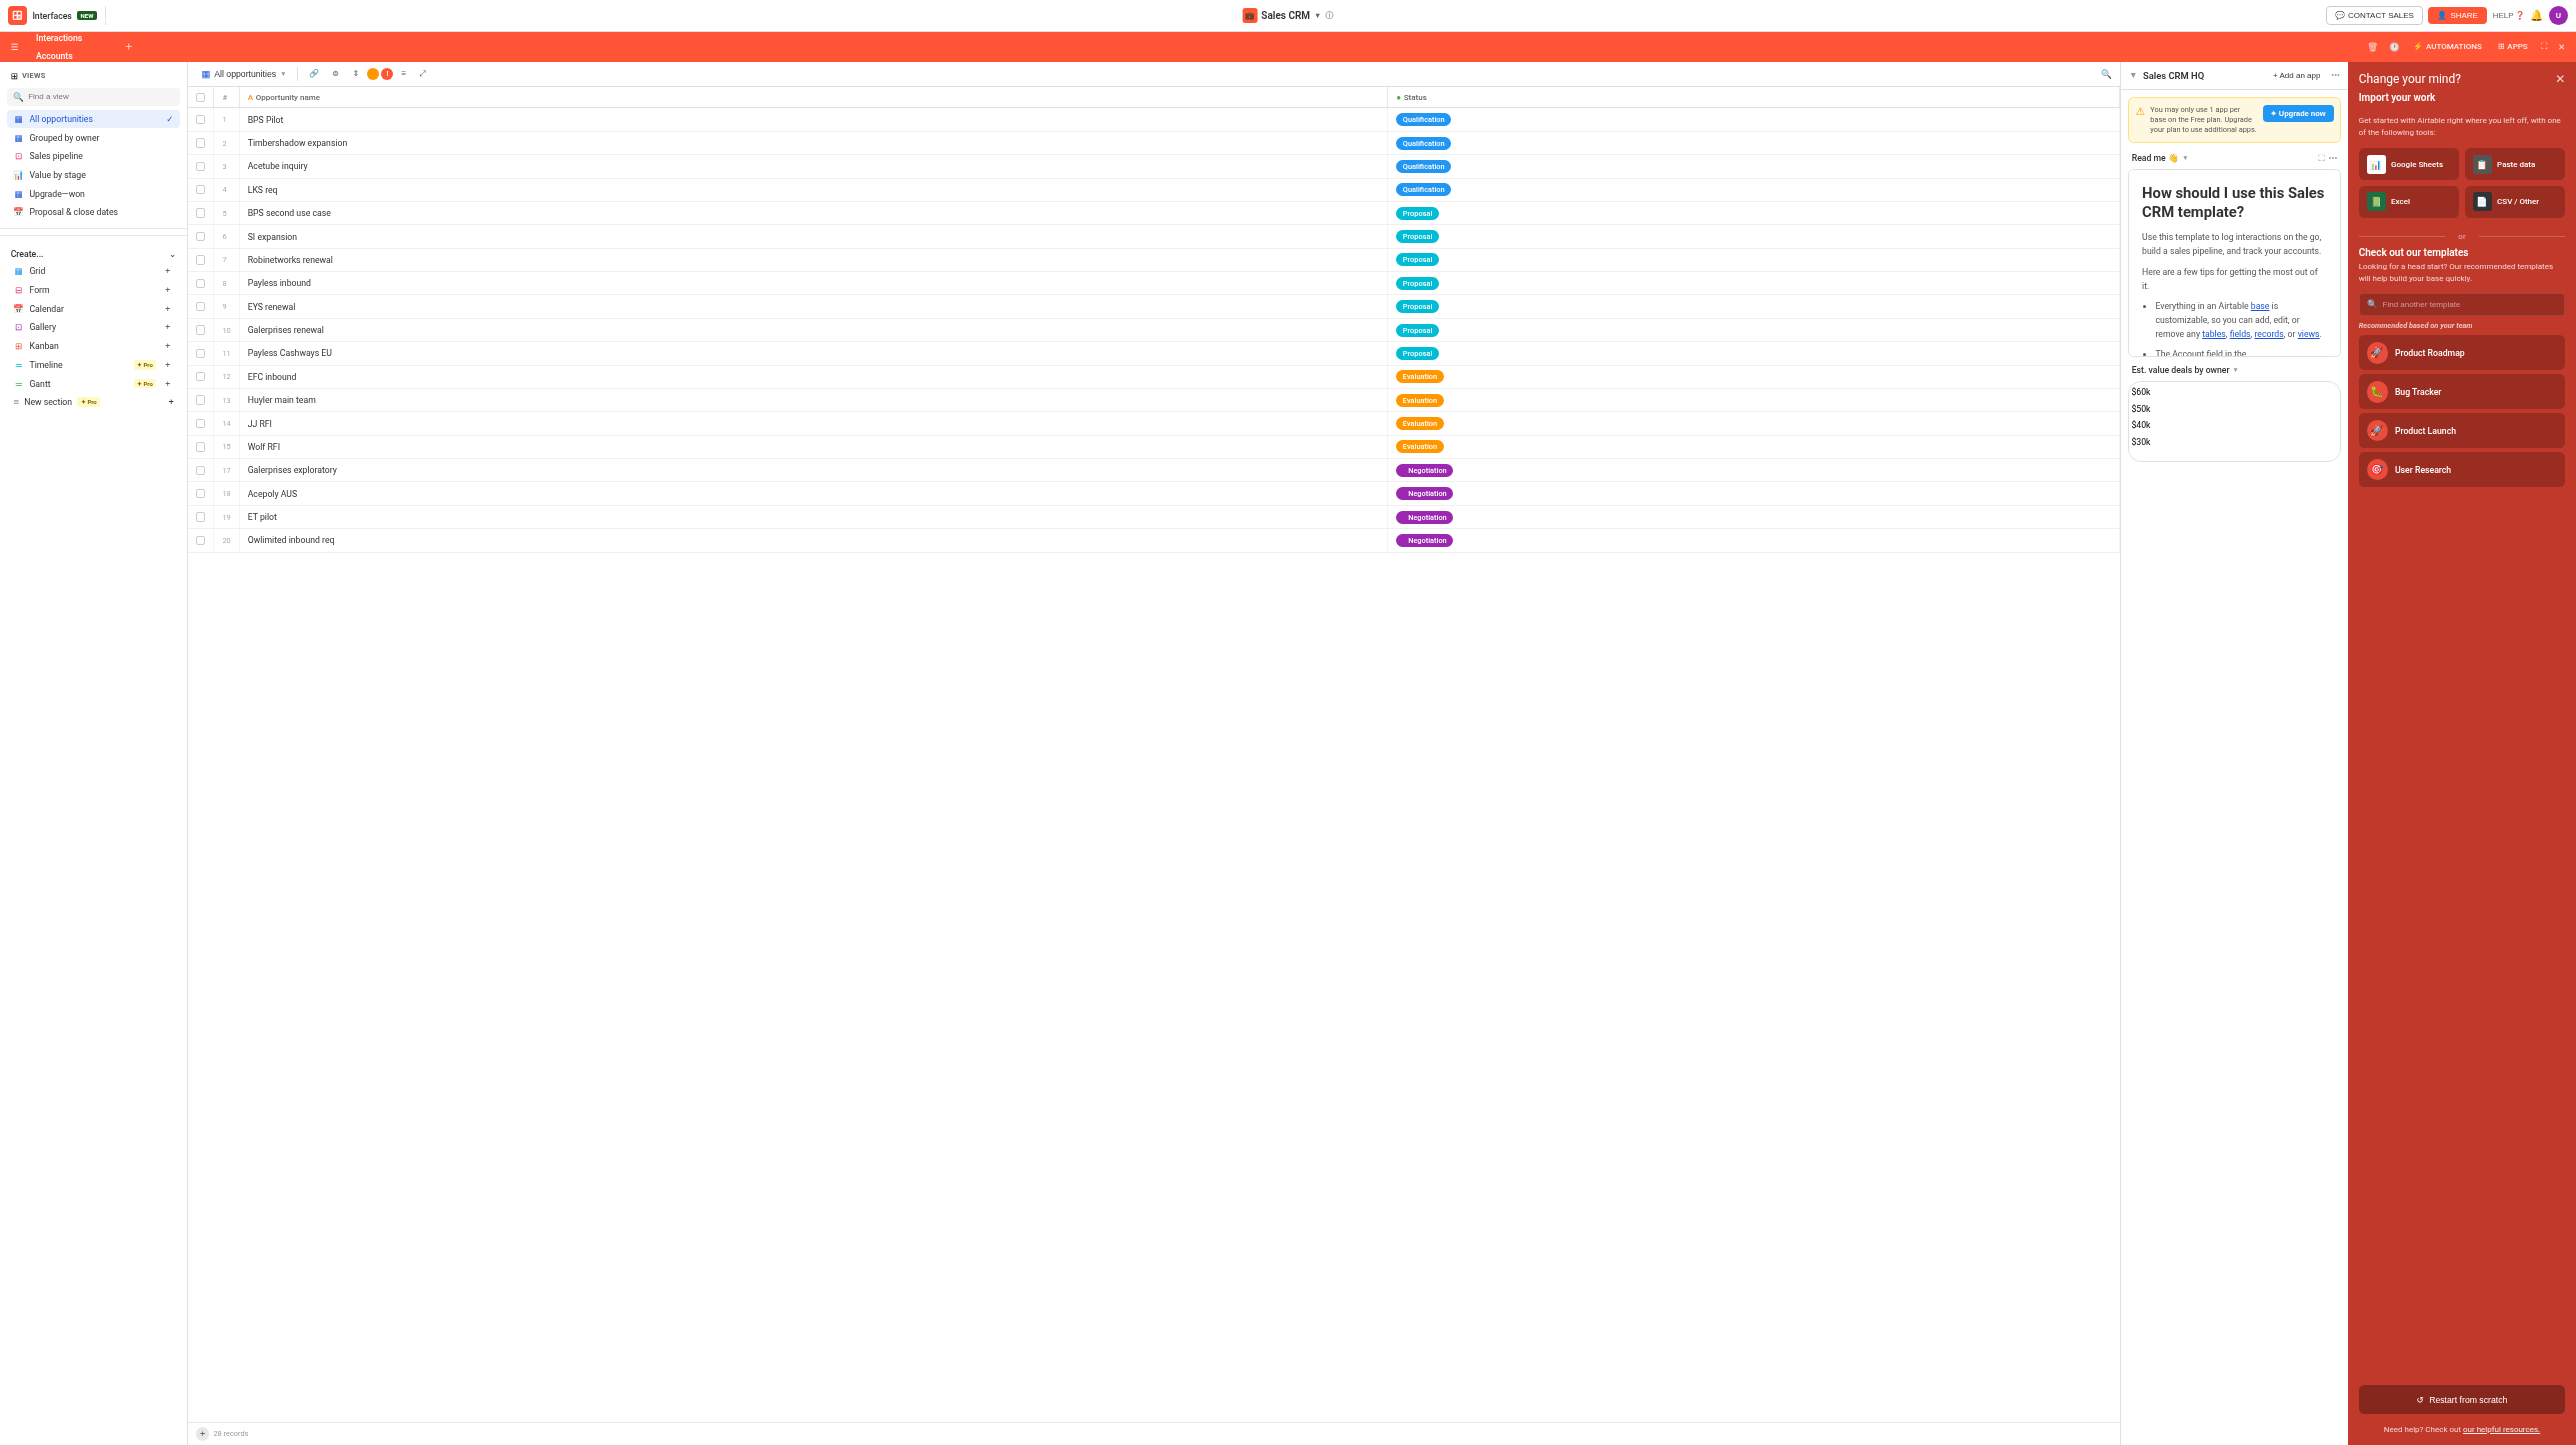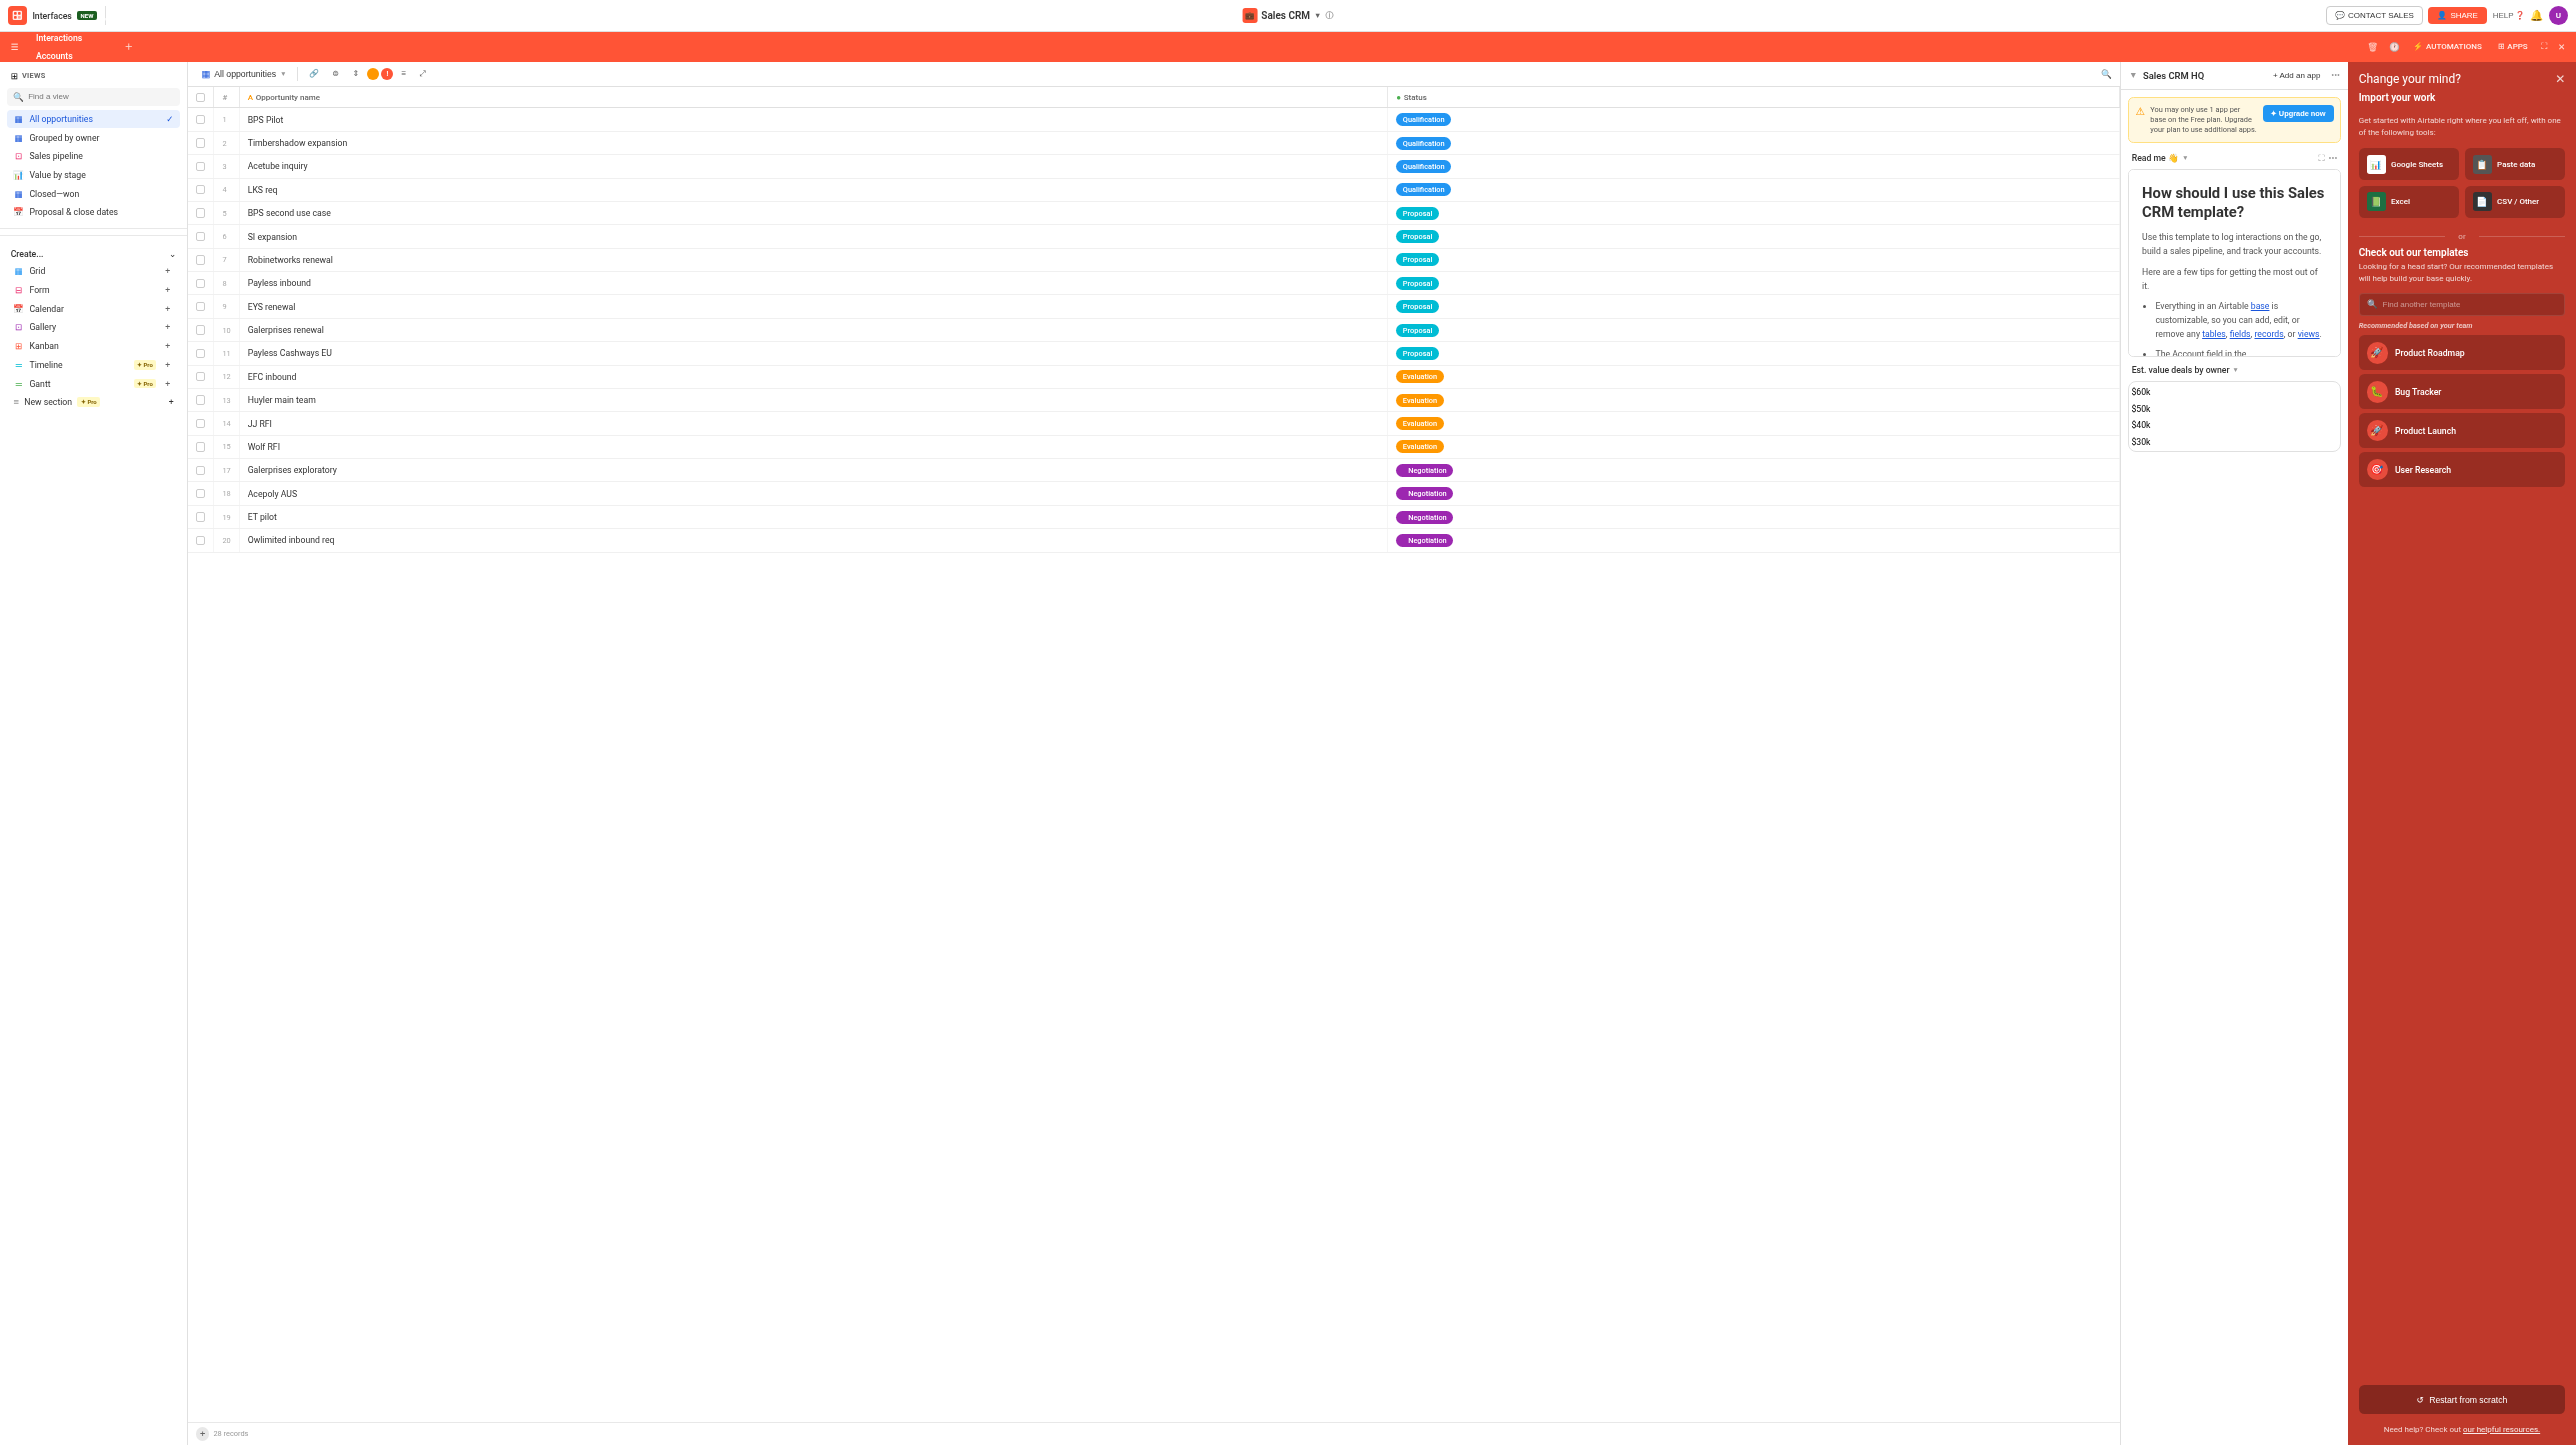--- a/index.html
+++ b/index.html
@@ -125,21 +125,21 @@
     .readme-content { background: white; border: 0.7px solid #e0e0e0; border-radius: 5.4px; padding: 13.4px; margin: 2.7px 0; max-height: 188px; overflow-y: auto; }
     .readme-heading { font-size: 14.8px; font-weight: 700; color: #333; margin-bottom: 9.4px; line-height: 1.3; }
     .readme-body { font-size: 8.7px; color: #555; line-height: 1.6; }
     .readme-body p { margin-bottom: 6.7px; }
     .readme-body ul { list-style: disc; padding-left: 13.4px; }
     .readme-body ul li { margin-bottom: 5.4px; }
     .readme-link { color: #1a56db; text-decoration: underline; cursor: pointer; }
 
     .est-value-section { margin: 5.4px 6.7px; }
     .est-value-header { display: flex; align-items: center; gap: 2.7px; padding: 2.7px 4px; cursor: pointer; font-size: 8.7px; font-weight: 500; color: #333; }
-    .chart-placeholder { background: white; border: 0.7px solid #e0e0e0; border-radius: 8px; height: 71px; margin-top: 2.7px; padding: 6.7px; overflow: hidden; position: relative; }
+    .chart-placeholder { background: white; border: 0.7px solid #e0e0e0; border-radius: 13px; height: 81px; margin-top: 2.7px; padding: 6.7px; overflow: hidden; position: relative; }
     .chart-y-labels { position: absolute; left: 2.7px; top: 5.4px; display: flex; flex-direction: column; justify-content: space-between; height: 60px; }
     .chart-bars-area { position: absolute; left: 27px; right: 5.4px; top: 5.4px; bottom: 13.4px; display: flex; align-items: flex-end; gap: 5.4px; }
     .chart-group { display: flex; gap: 2px; align-items: flex-end; flex: 1; }
     .chart-bar { border-radius: 1.3px 1.3px 0 0; min-width: 5.4px; }
 
     
     .change-panel { width: 228px; background: #c0392b; color: white; display: flex; flex-direction: column; overflow: hidden; flex-shrink: 0; }
     .change-panel-header { display: flex; align-items: center; justify-content: space-between; padding: 10.7px 10.7px 5.4px; }
     .change-panel-title { font-size: 12px; font-weight: 400; color: white; }
     .close-btn { color: rgba(255,255,255,0.8); cursor: pointer; font-size: 12px; background: none; border: none; }
@@ -277,21 +277,21 @@
           <div class="view-item">
             <div class="view-icon" style="color:#e91e63">⊡</div>
             <span>Sales pipeline</span>
           </div>
           <div class="view-item">
             <div class="view-icon" style="color:#4caf50">📊</div>
             <span>Value by stage</span>
           </div>
           <div class="view-item">
             <div class="view-icon" style="color:#1a56db">▦</div>
-            <span>Closed—won</span>
+            <span>Upgrade—won</span>
           </div>
           <div class="view-item">
             <div class="view-icon" style="color:#ff9800">📅</div>
             <span>Proposal &amp; close dates</span>
           </div>
         </div>
     </div>
     <div class="sidebar-divider"></div>
     <div class="create-section">
       <div class="create-header">

